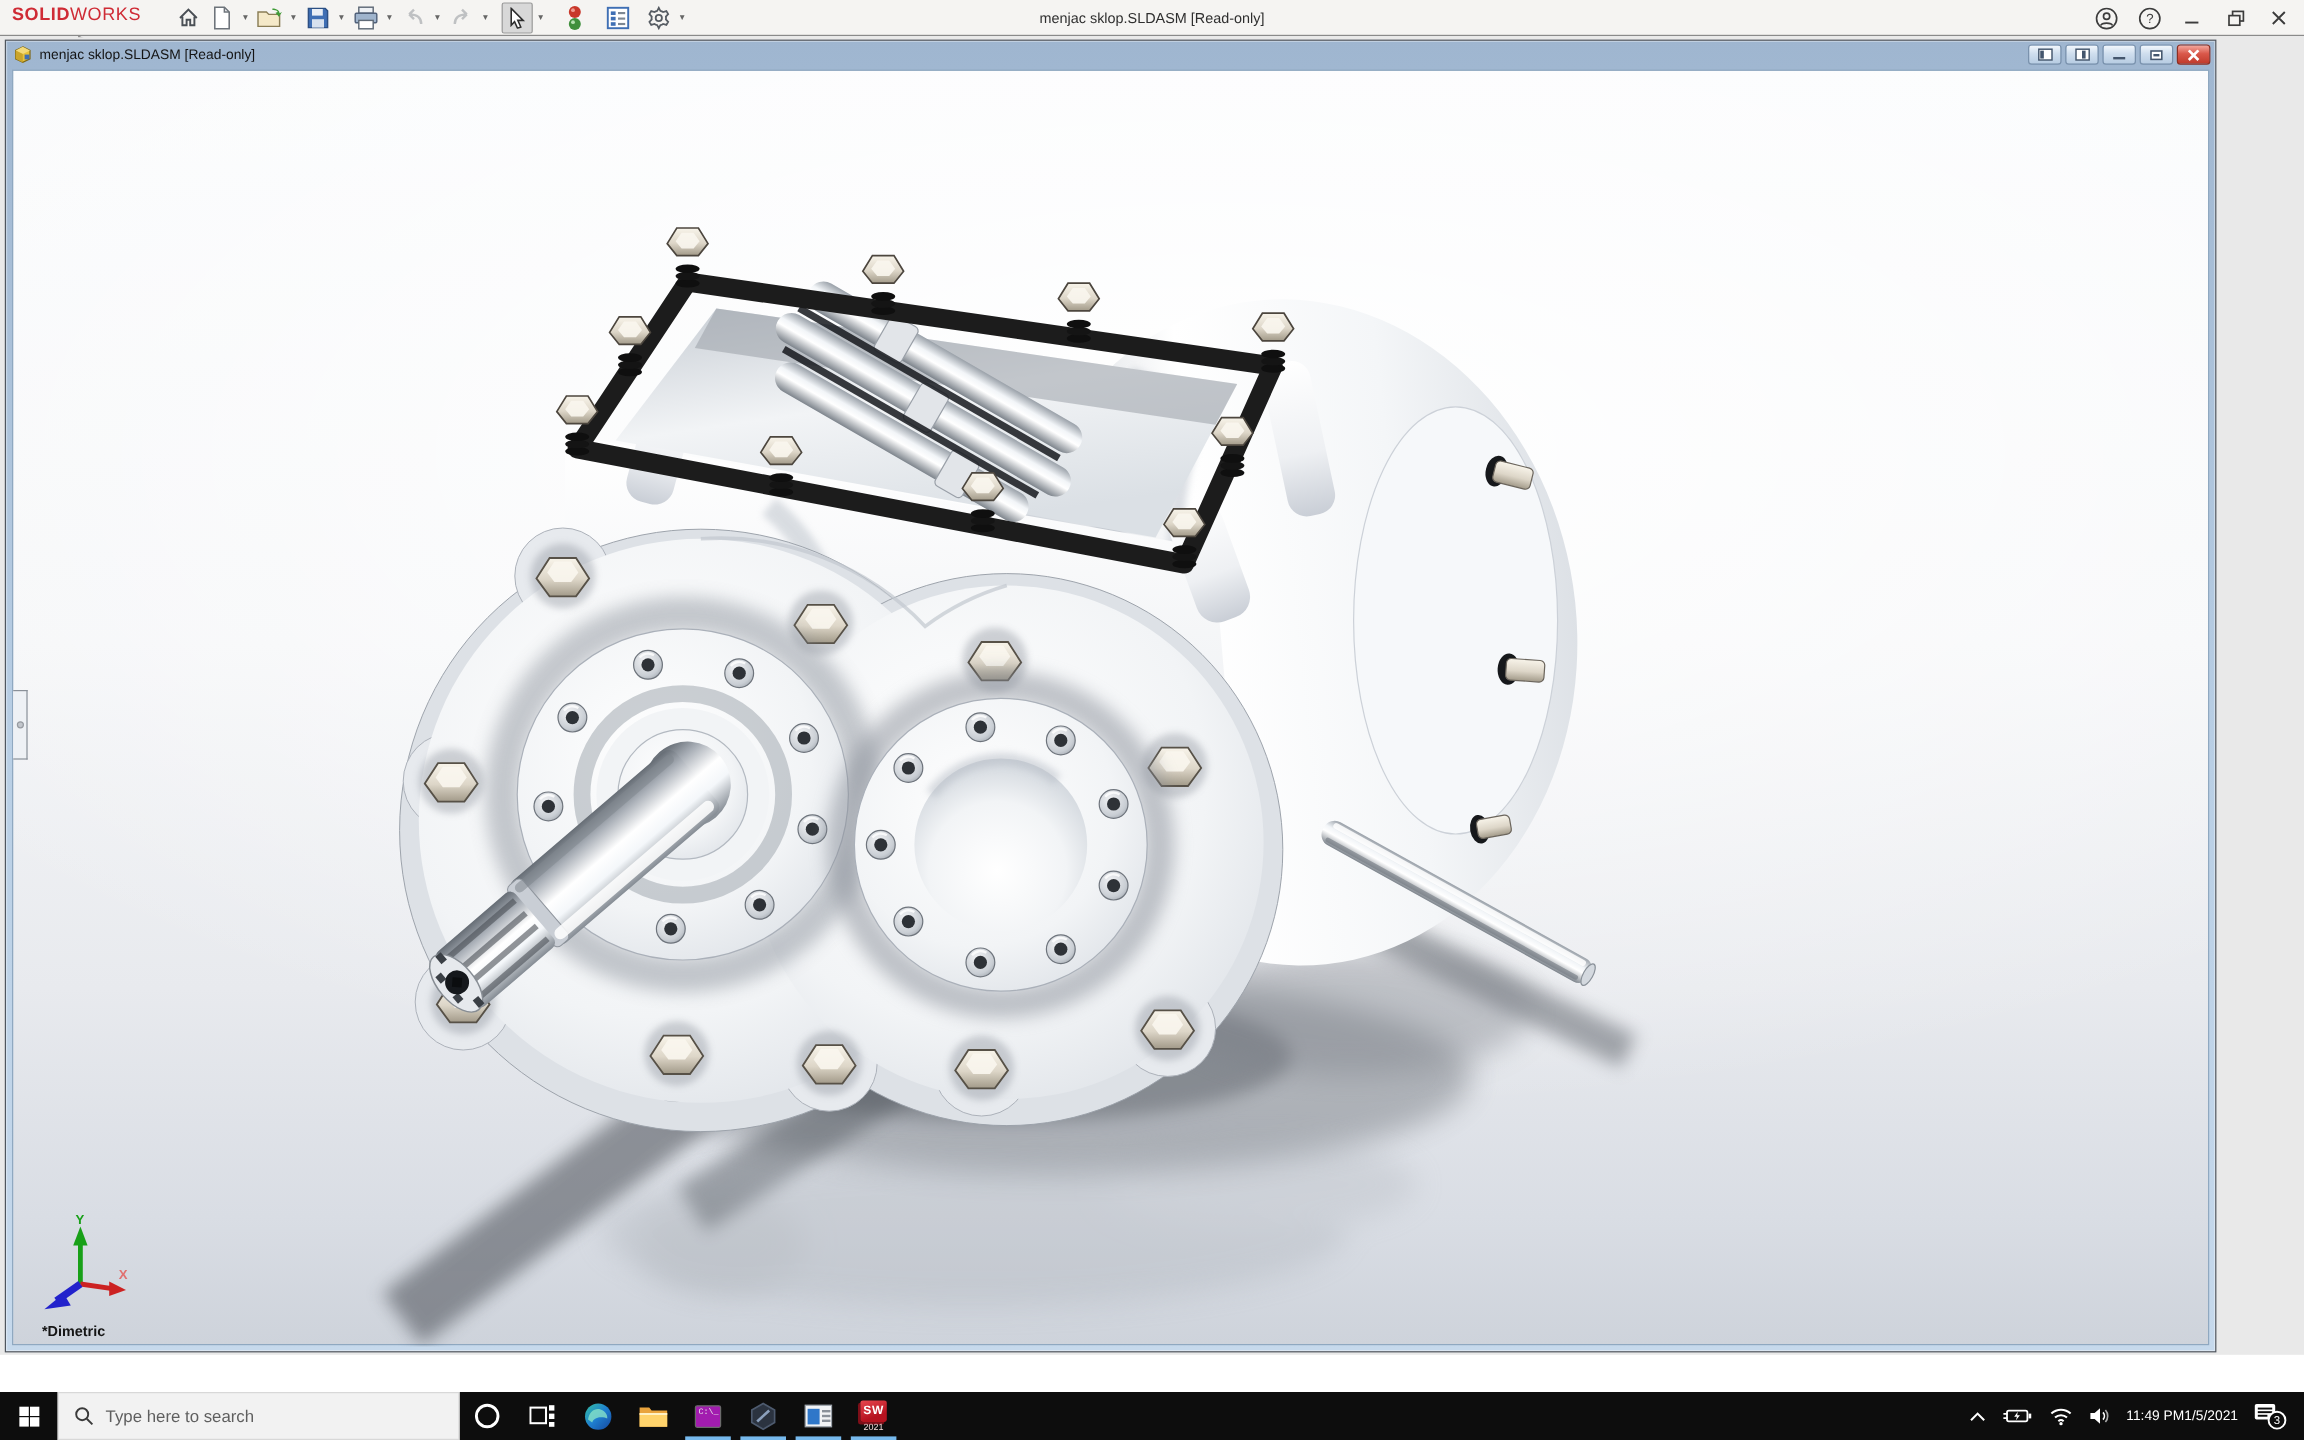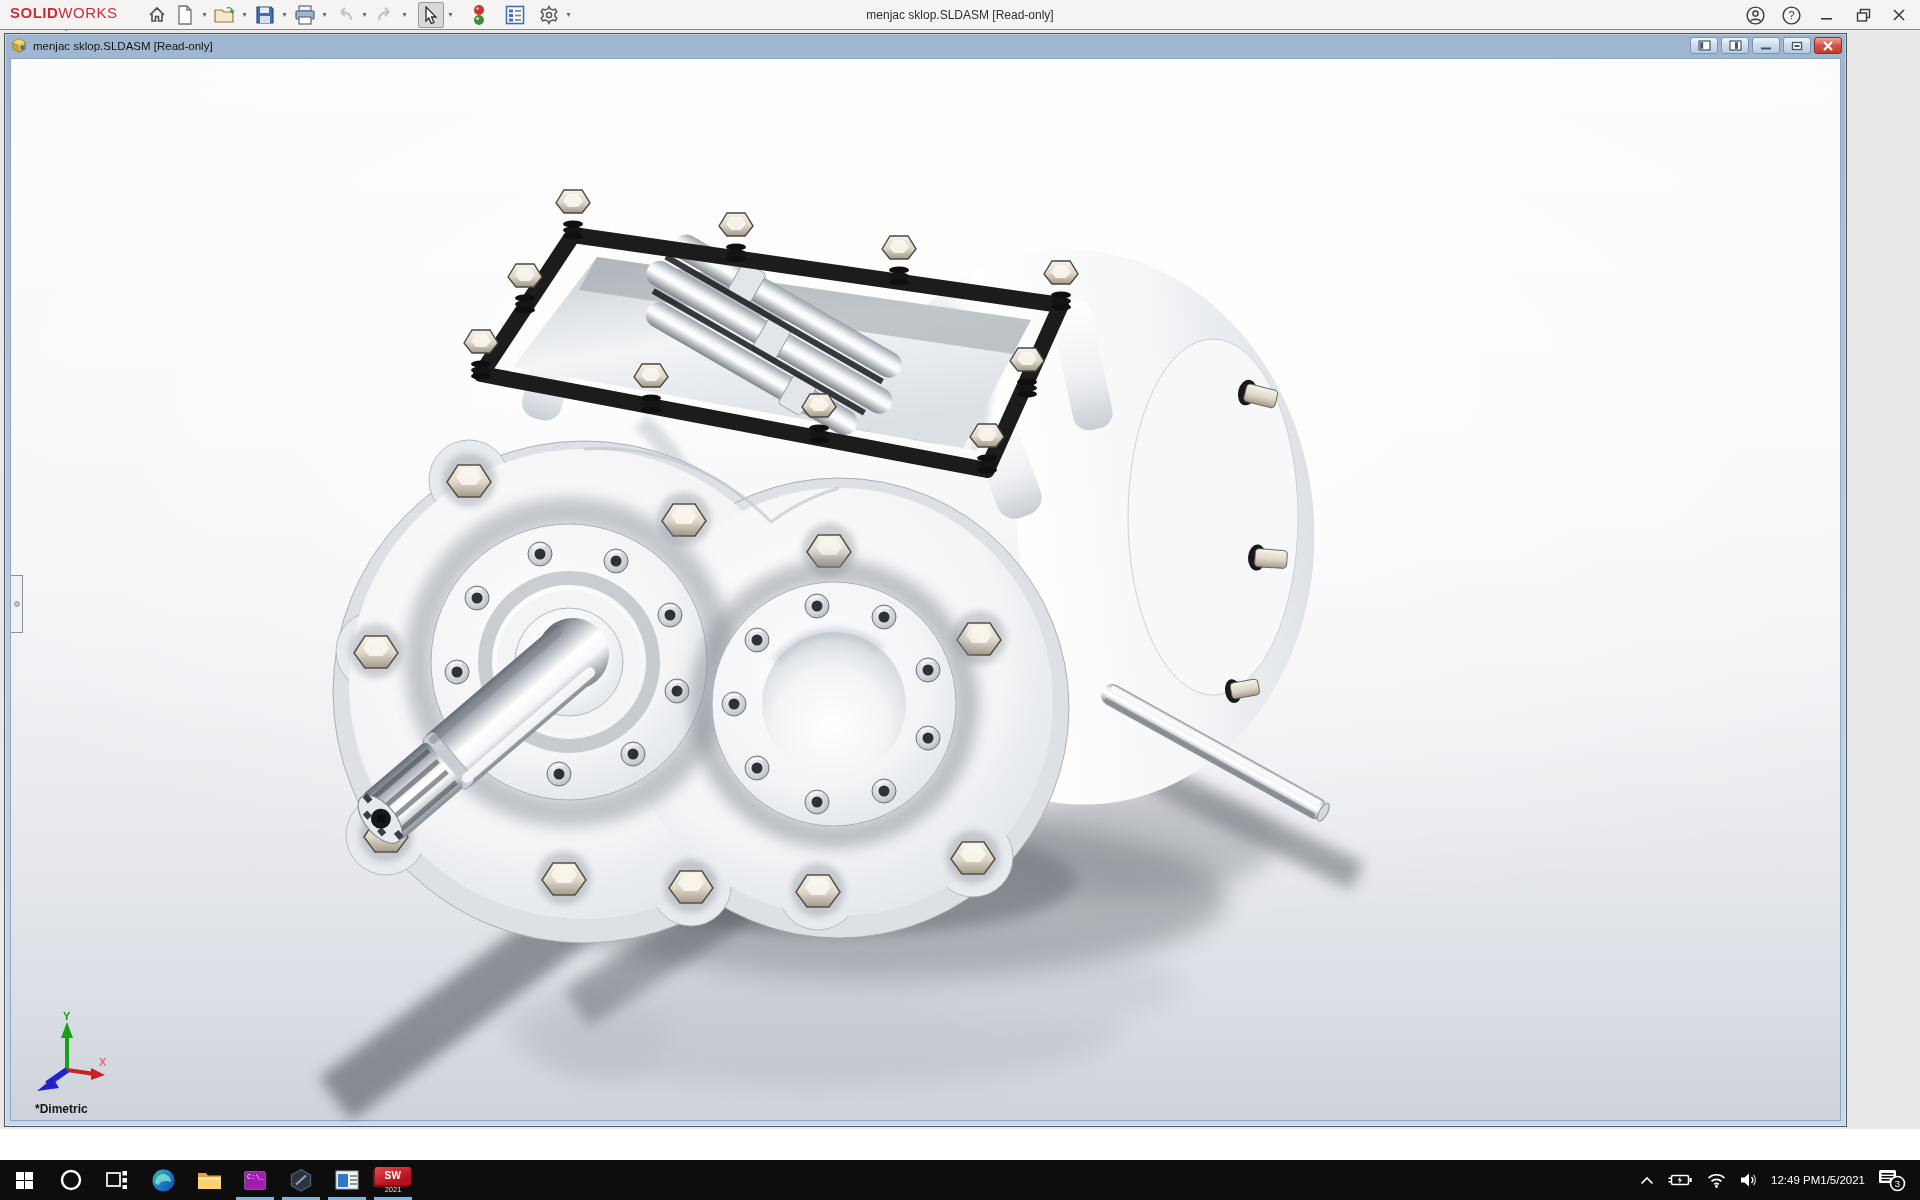--- a/index.html
+++ b/index.html
@@ -40,21 +40,21 @@
   
   .statusbar { position:absolute; left:0; bottom:40px; width:1920px; height:31px; background:#ffffff; }
   .taskbar { position:absolute; left:0; bottom:0; width:1920px; height:40px; background:#0d0d0d; display:flex; align-items:stretch; }
   .startbtn { width:48px; display:flex; align-items:center; justify-content:center; }
   .searchbox { width:335px; background:#f2f2f2; border:1px solid #d8d8d8; display:flex; align-items:center; gap:10px; padding-left:13px; }
   .searchbox span { font-size:14px; color:#5f5f5f; }
   .tb-apps { display:flex; }
   .tb-btn { width:46px; display:flex; align-items:center; justify-content:center; position:relative; }
   .tb-btn .runbar { position:absolute; left:4px; right:4px; bottom:0; height:3px; background:#76b9ed; }
   .sw-ico { display:flex; flex-direction:column; align-items:center; line-height:1; }
-  .sw-cube { width:36px; height:18px; background:linear-gradient(160deg,#e8474f,#b5121f 70%); border-radius:2px; color:#fff; font-weight:bold; font-size:10px; display:flex; align-items:center; justify-content:center; letter-spacing:.5px; box-shadow:-2px 2px 0 #7d0e18; }
+  .sw-cube { width:22px; height:18px; background:linear-gradient(160deg,#e8474f,#b5121f 70%); border-radius:2px; color:#fff; font-weight:bold; font-size:10px; display:flex; align-items:center; justify-content:center; letter-spacing:.5px; box-shadow:-2px 2px 0 #7d0e18; }
   .sw-year { font-size:7.5px; color:#f4d9da; margin-top:1px; font-weight:normal; }
   .tray { margin-left:auto; display:flex; align-items:center; }
   .tray-btn { height:40px; display:flex; align-items:center; justify-content:center; padding:0 7px; }
   .clock { text-align:right; color:#fff; font-size:11.5px; line-height:14px; padding:0 6px; }
   .cmd-ico { width:22px; height:19px; background:#a21caf; border:1px solid #6a6a6a; border-radius:2px; color:#e8e8e8; font-size:7px; font-family:Liberation Mono, monospace; padding:1px 2px; line-height:8px; }
 </style>
 </head>
 <body>
 
 <div class="titlebar">
@@ -513,20 +513,27 @@
 
 <div class="taskbar">
   <div class="startbtn">
     <svg width="17" height="17" viewBox="0 0 17 17">
         <rect x="0" y="0" width="8" height="8" fill="#fff"></rect>
         <rect x="9" y="0" width="8" height="8" fill="#fff"></rect>
         <rect x="0" y="9" width="8" height="8" fill="#fff"></rect>
         <rect x="9" y="9" width="8" height="8" fill="#fff"></rect>
       </svg>
   </div>
+  <div class="searchbox">
+    <svg width="16" height="16" viewBox="0 0 16 16">
+        <circle cx="6.5" cy="6.5" r="5" fill="none" stroke="#3a3a3a" stroke-width="1.6"></circle>
+        <line x1="10.3" y1="10.3" x2="15" y2="15" stroke="#3a3a3a" stroke-width="1.6"></line>
+      </svg>
+    <span>Type here to search</span>
+  </div>
   <div class="tb-apps">
     <div class="tb-btn">
       <svg width="24" height="24" viewBox="0 0 24 24">
           <circle cx="12" cy="12" r="9" fill="none" stroke="#ffffff" stroke-width="2.4"></circle>
         </svg>
     </div>
     <div class="tb-btn">
       <svg width="22" height="20" viewBox="0 0 22 20">
           <rect x="1" y="3" width="13" height="13" fill="none" stroke="#fff" stroke-width="1.7"></rect>
           <rect x="16.5" y="1" width="4.5" height="4.5" fill="#fff"></rect>
@@ -608,21 +615,21 @@
         </svg>
     </div>
     <div class="tray-btn">
       <svg width="18" height="16" viewBox="0 0 18 16">
           <polygon points="1,5.5 4.5,5.5 9,1.5 9,14.5 4.5,10.5 1,10.5" fill="#fff"></polygon>
           <path d="M11.5 5 A4.5 4.5 0 0 1 11.5 11" fill="none" stroke="#fff" stroke-width="1.4"></path>
           <path d="M13.5 3 A7.5 7.5 0 0 1 13.5 13" fill="none" stroke="#aaa" stroke-width="1.4"></path>
         </svg>
     </div>
     <div class="tray-btn clock">
-      <div>12:49 PM</div>
+      <div>11:49 PM</div>
       <div>1/5/2021</div>
     </div>
     <div class="tray-btn" style="padding-right:14px">
       <svg width="28" height="24" viewBox="0 0 28 24">
         <rect x="1" y="2" width="17" height="13" rx="1.5" fill="#fff"></rect>
         <rect x="3.5" y="5" width="12" height="1.6" fill="#0d0d0d"></rect>
           <rect x="3.5" y="8" width="12" height="1.6" fill="#0d0d0d"></rect>
           <rect x="3.5" y="11" width="8" height="1.6" fill="#0d0d0d"></rect>
         <circle cx="19.5" cy="15.5" r="7" fill="#0d0d0d" stroke="#fff" stroke-width="1.6"></circle>
         <text x="19.5" y="19" font-size="9.5" text-anchor="middle" fill="#fff" font-family="Liberation Sans">3</text>

